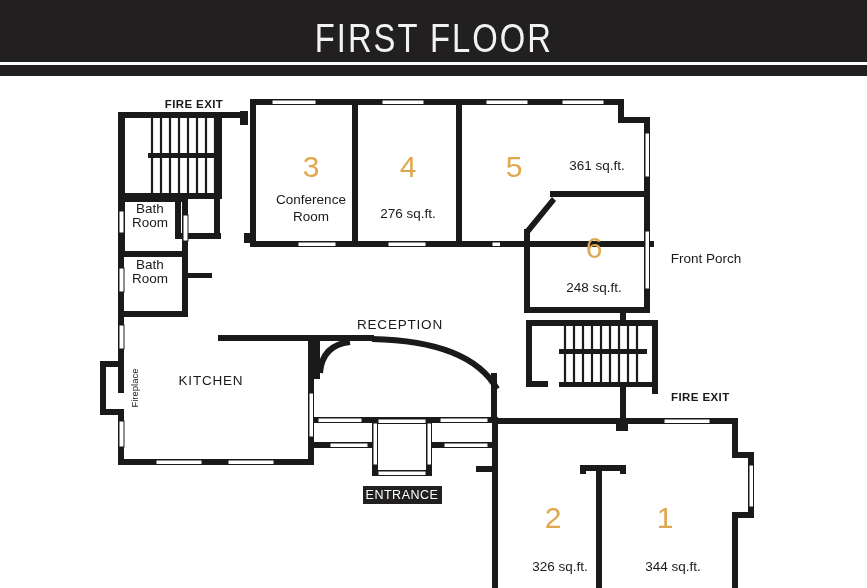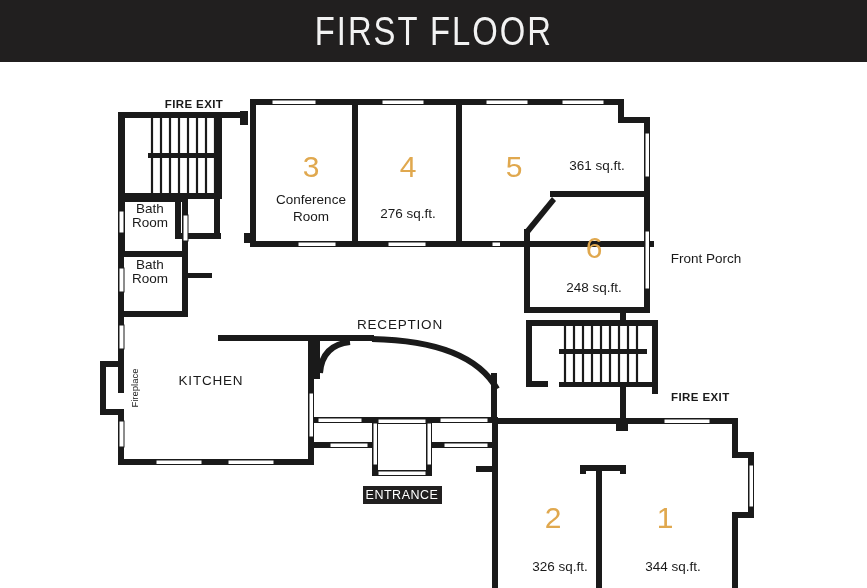--- a/index.html
+++ b/index.html
@@ -1,21 +1,21 @@
 <!DOCTYPE html>
 <html><head>
 <meta charset="utf-8">
 <style>
   html,body{margin:0;padding:0;background:#ffffff;}
   body{width:867px;height:588px;overflow:hidden;font-family:"Liberation Sans",sans-serif;}
   #page{position:relative;width:867px;height:588px;background:#ffffff;}
 
   
   .header{
-    position:absolute;left:0;top:0;width:867px;height:62px;
+    position:absolute;left:0;top:0;width:867px;height:76px;
     background:#211f1f;display:flex;align-items:center;justify-content:center;
   }
   .header-title{
     color:#f2f2f2;font-size:41px;line-height:41px;letter-spacing:2.5px;
     font-family:"Liberation Sans",sans-serif;font-weight:300;
     transform:scaleX(0.80);transform-origin:center center;white-space:nowrap;
   }
   .header-rule{position:absolute;left:0;top:62px;width:867px;height:3px;background:#ffffff;}
 
   

